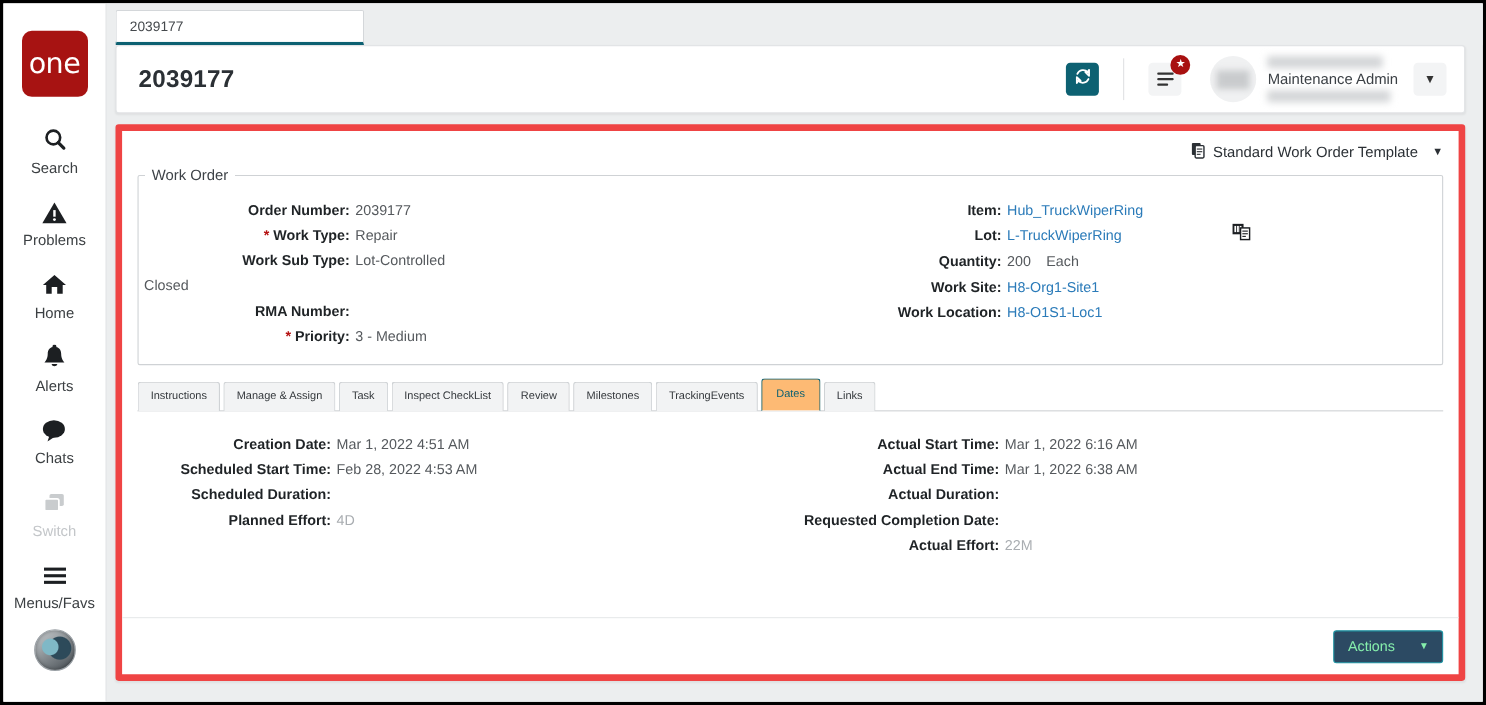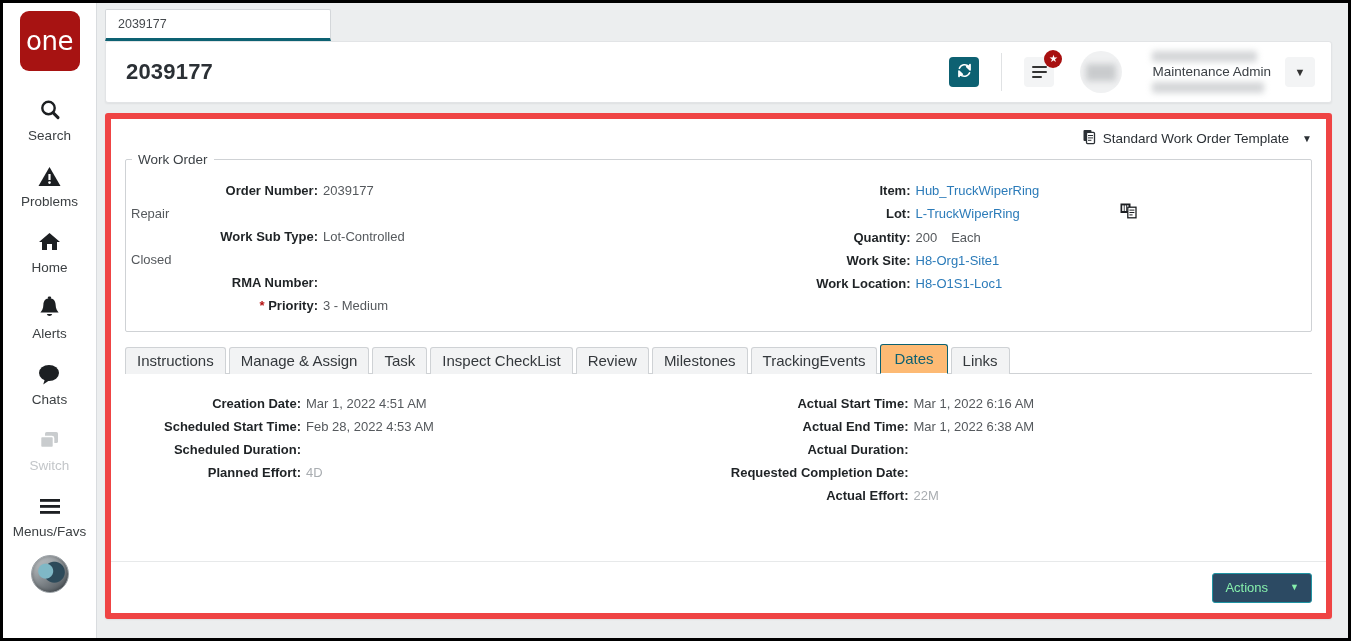--- a/index.html
+++ b/index.html
@@ -21,21 +21,21 @@
 
   
   .sidebar {
     width: 94px;
     flex: 0 0 94px;
     background: #ffffff;
     border-right: 1px solid #d9dcdf;
     display: flex;
     flex-direction: column;
     align-items: center;
-    padding-top: 8px;
+    padding-top: 25px;
     position: relative;
   }
   .logo {
     width: 60px; height: 60px;
     background: #a71312;
     border-radius: 9px;
     display: flex; align-items: center; justify-content: center;
     margin-bottom: 16px;
   }
   .logo-text {
@@ -176,21 +176,21 @@
     overflow: hidden;
     margin-right: 10px;
   }
   .user-avatar::after {
     content:"";
     position:absolute; left:6px; top:13px;
     width: 30px; height: 17px;
     background: #c9cbcd;
     filter: blur(3px);
   }
-  .user-names { display: flex; flex-direction: column; justify-content: flex-start; margin-left: 20px; }
+  .user-names { display: flex; flex-direction: column; justify-content: flex-start; }
   .blur-line {
     height: 11px;
     background: #d4d6d8;
     filter: blur(3.2px);
     border-radius: 2px;
     margin: 2px 0;
   }
   .blur-line.top { width: 105px; }
   .blur-line.bottom { width: 112px; }
   .user-role {
@@ -286,21 +286,21 @@
 
   
   .tabs {
     display: flex;
     align-items: flex-end;
     margin: 14px 14px 0 14px;
     border-bottom: 1px solid #cfd2d5;
     height: 28px;
   }
   .tab {
-    font-size: 15px;
+    font-size: 10px;
     color: #34383c;
     background: #f2f3f4;
     border: 1px solid #cfd2d5;
     border-bottom: none;
     border-radius: 3px 3px 0 0;
     padding: 4px 11px 5px;
     margin-right: 3px;
     cursor: pointer;
     line-height: 17px;
     position: relative;
@@ -496,20 +496,21 @@
       <fieldset class="wo-fieldset">
         <legend class="wo-legend">Work Order</legend>
         <div class="cols">
 
           <div class="col">
             <div class="frow">
               <span class="flabel">Order Number:</span>
               <span class="fvalue">2039177</span>
             </div>
             <div class="frow">
+              <span class="flabel"><span class="req">*</span> <span>Work Type:</span></span>
               <span class="fvalue">Repair</span>
             </div>
             <div class="frow">
               <span class="flabel">Work Sub Type:</span>
               <span class="fvalue">Lot-Controlled</span>
             </div>
             <div class="frow">
               <span class="fvalue">Closed</span>
             </div>
             <div class="frow">

